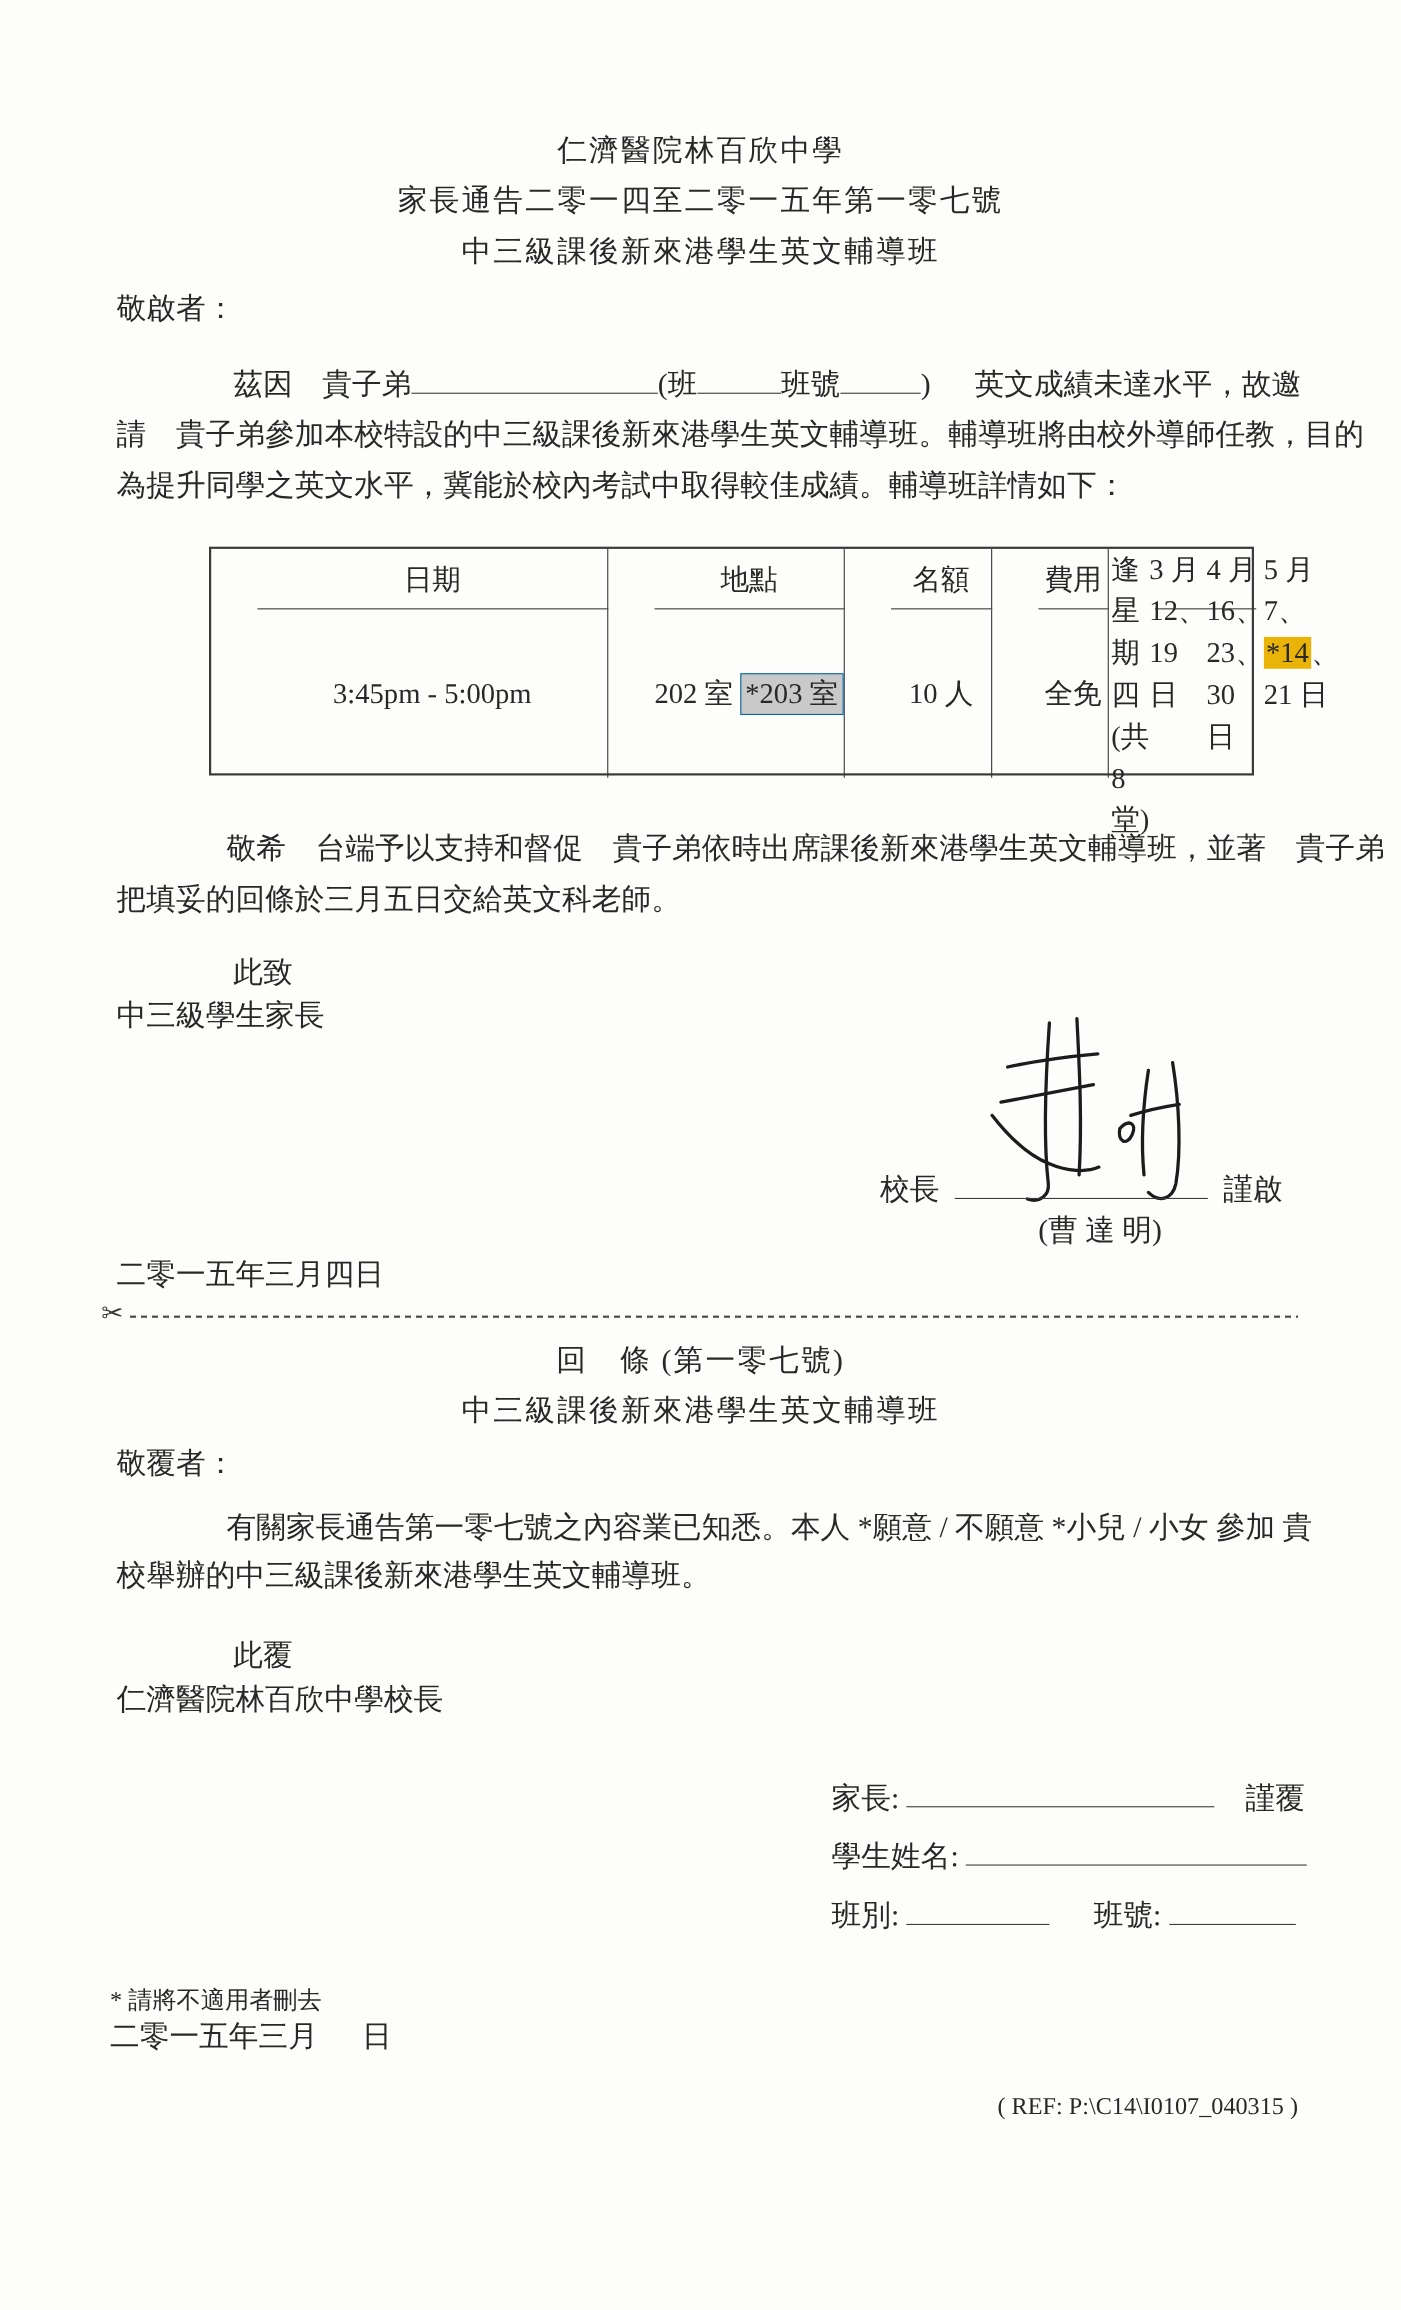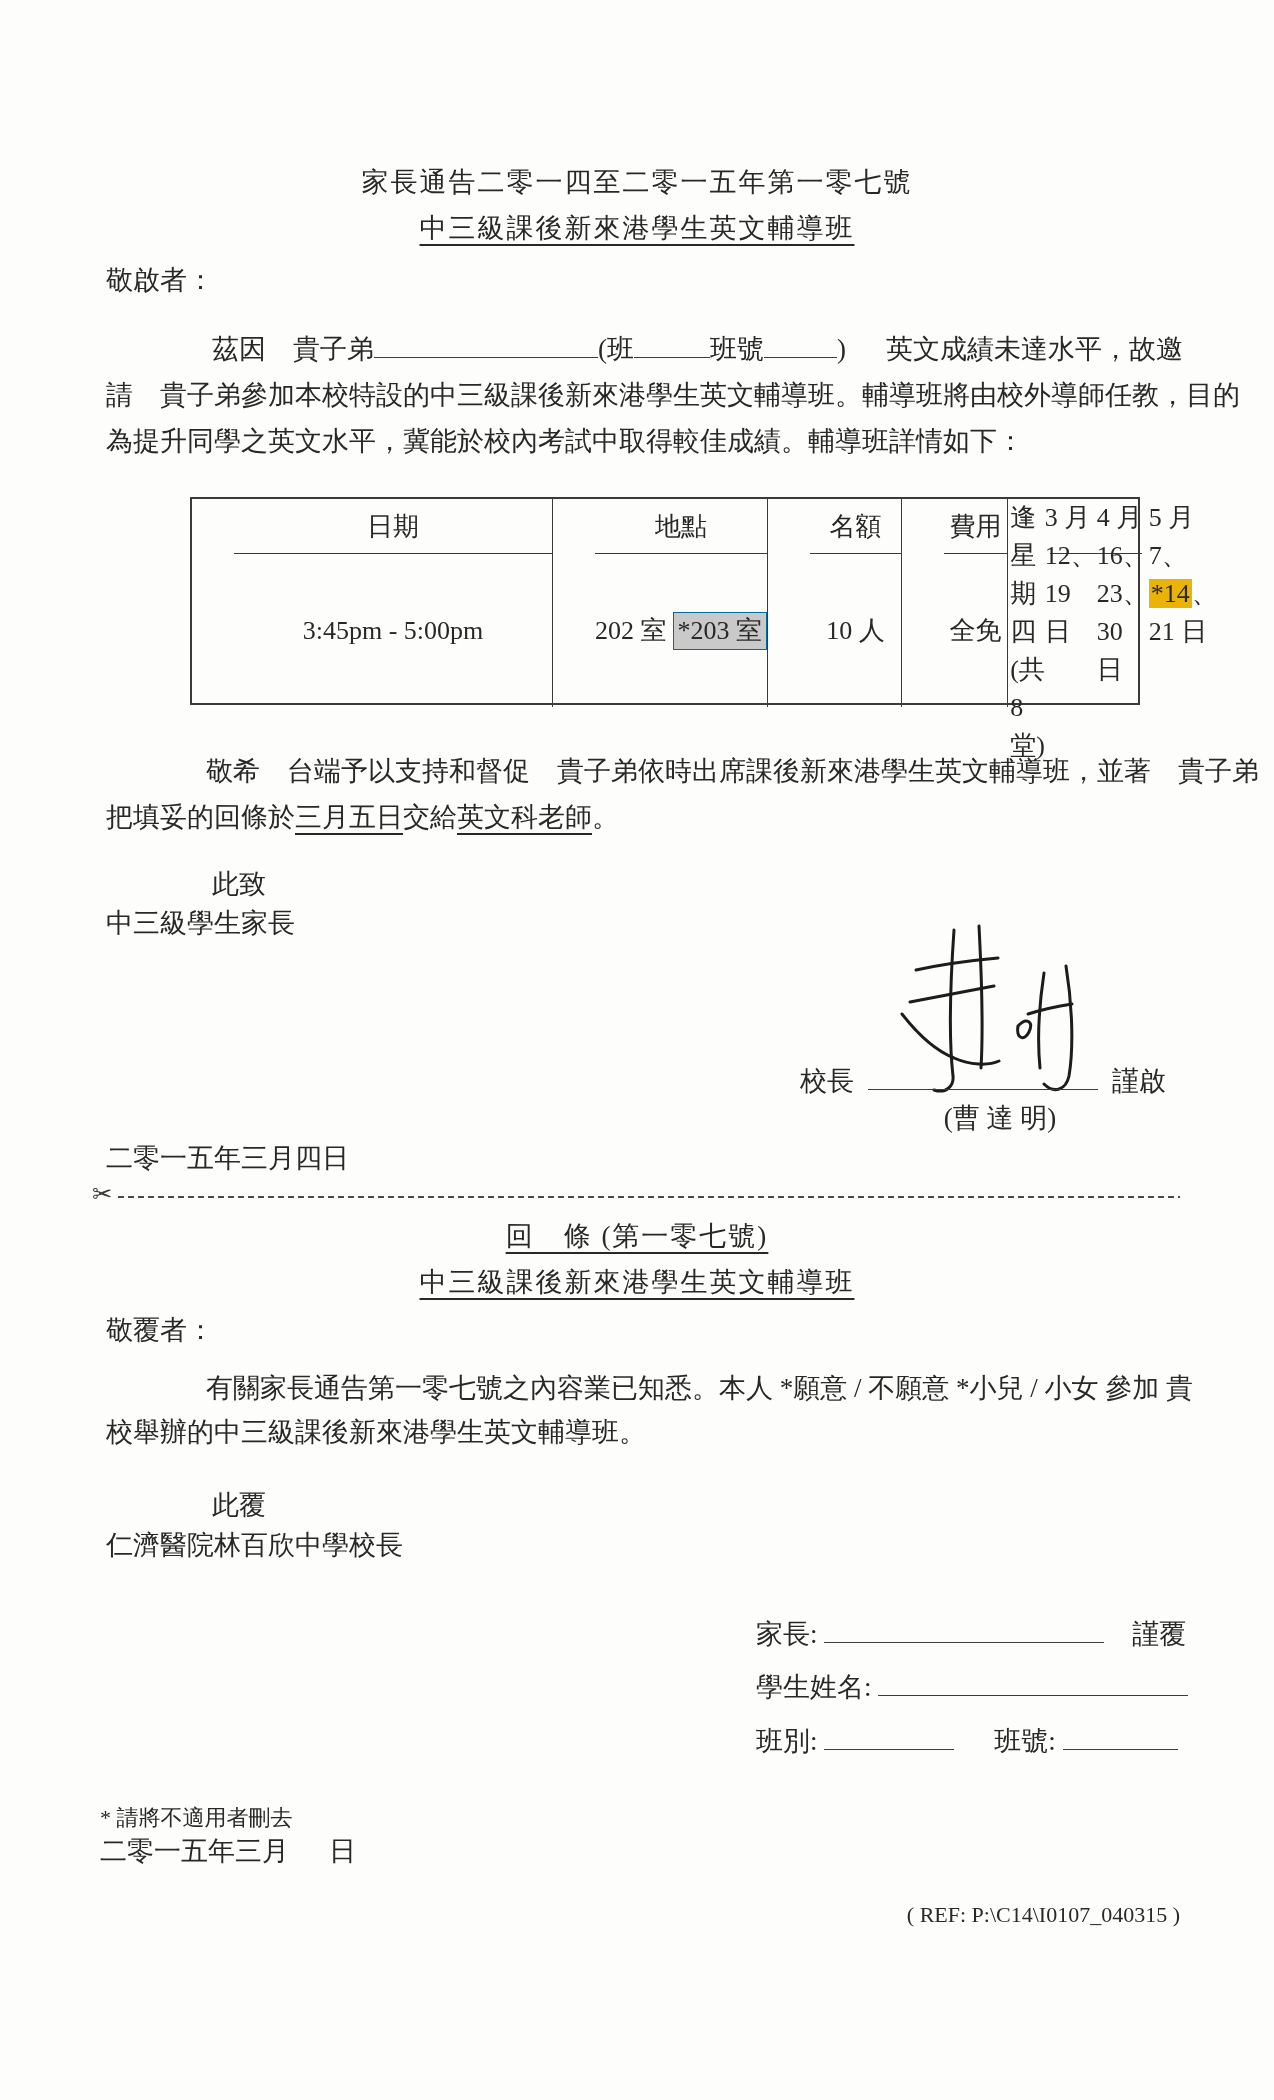--- a/index.html
+++ b/index.html
@@ -11,21 +11,20 @@
     font-family:"Liberation Serif","DejaVu Serif",serif;
     color:#282828;
     overflow:hidden;
   }
   .abs { position:absolute; }
   .ctr { left:0; right:0; text-align:center; }
   .fs-h { font-size:27px; letter-spacing:2px; }
   .fs-b { font-size:27px; }
   .fs-s { font-size:22px; }
   .u {
-    text-decoration:underline;
     text-underline-offset:7px;
     text-decoration-thickness:1.5px;
   }
   .blank {
     display:inline-block;
     border-bottom:1.6px solid #3c3c3c;
     height:1.05em;
     vertical-align:baseline;
   }
   .w224 { width:224px; } .w76 { width:76px; } .w73 { width:73px; }
@@ -79,20 +78,21 @@
   }
   .sig-svg { position:absolute; left:858px; top:918px; }
 
   .formrow { font-size:27px; }
 </style>
 </head>
 <body>
 
 <div class="page">
 
+  <div class="abs ctr fs-h" style="top:118px">仁濟醫院林百欣中學</div>
   <div class="abs ctr fs-h" style="top:164px">家長通告二零一四至二零一五年第一零七號</div>
   <div class="abs ctr fs-h" style="top:210px"><span class="u">中三級課後新來港學生英文輔導班</span></div>
 
   <div class="abs fs-b" style="left:106px;top:262px">敬啟者：</div>
 
   <div class="abs fs-b" style="left:212px;top:330px;white-space:nowrap">
     <span>茲因　貴子弟</span><span class="blank w224"></span><span>(班</span><span class="blank w76"></span><span>班號</span><span class="blank w73"></span><span>)</span><span class="gap40"></span><span>英文成績未達水平，故邀</span>
   </div>
   <div class="abs fs-b" style="left:106px;top:377px">請　貴子弟參加本校特設的中三級課後新來港學生英文輔導班。輔導班將由校外導師任教，目的</div>
   <div class="abs fs-b" style="left:106px;top:423px">為提升同學之英文水平，冀能於校內考試中取得較佳成績。輔導班詳情如下：</div>

